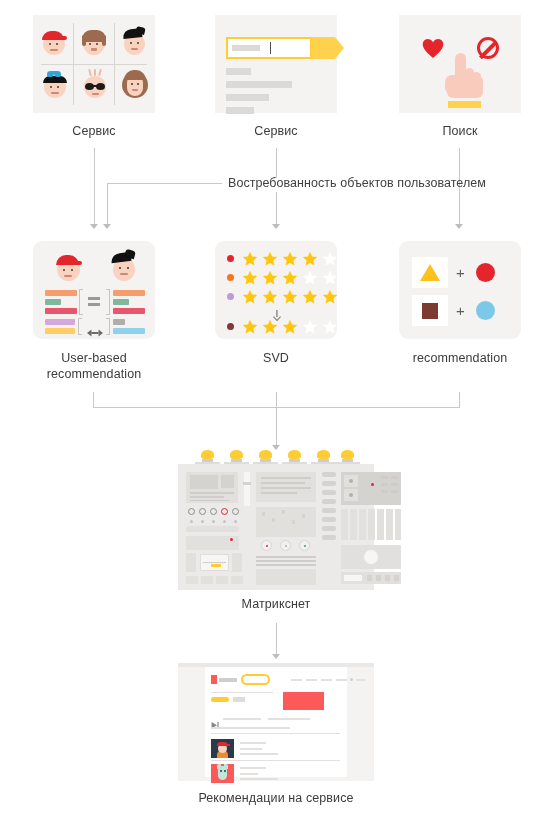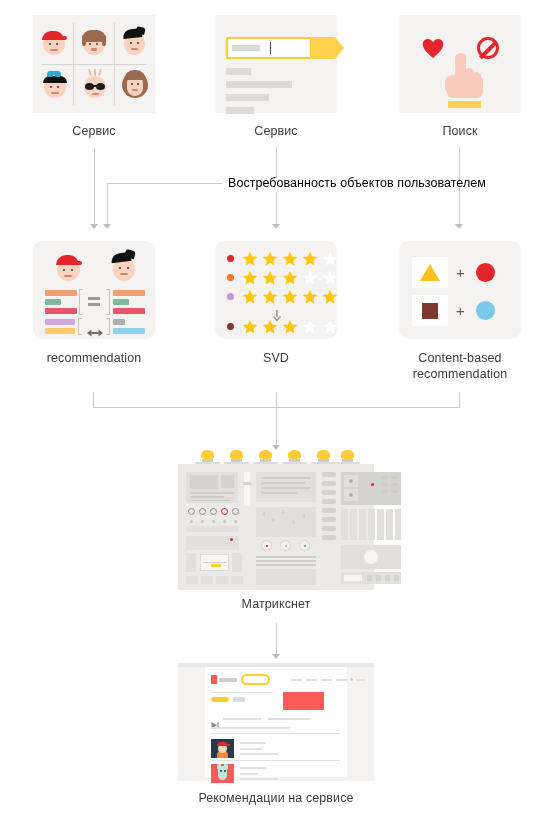--- a/index.html
+++ b/index.html
@@ -16,21 +16,21 @@
   }
   .rcard{position:absolute;background:#f4f3f1;border-radius:9px;}
 
   
   .vline{position:absolute;width:1px;background:#c9c9c9;}
   .hline{position:absolute;height:1px;background:#c9c9c9;}
   .arrowhead{position:absolute;width:0;height:0;
     border-left:4px solid transparent;border-right:4px solid transparent;
     border-top:5px solid #bdbdbd;}
   .orange-label{
-    position:absolute;color:#000000;font-size:12.5px;white-space:nowrap;
+    position:absolute;color:#404040;font-size:12.5px;white-space:nowrap;
     letter-spacing:.05px;
   }
 
   
   .gridline{position:absolute;background:#d8d6d3;}
   .face{position:absolute;border-radius:50%;background:#f9d3c0;}
 
   
   .searchbox{position:absolute;background:#ffffff;border:2px solid #ffcc33;box-sizing:border-box;}
   .searchfill{position:absolute;background:#ffd24d;}
@@ -247,20 +247,21 @@
       <rect x="4.5" y="3" width="7" height="2" fill="#6b6b6b"></rect>
       <path d="M16 4 L11.5 0.5 L11.5 7.5 Z" fill="#6b6b6b"></path>
     </svg>
   </div>
 
   <div class="brk brk-r" style="left:73px;top:77px;height:17px;"></div>
   <div class="bar" style="left:80px;top:78px;width:12px;height:6px;background:#b0aeab;"></div>
   <div class="bar" style="left:80px;top:87px;width:32px;height:6px;background:#8fd0ea;"></div>
 </div>
 <div class="caption" style="left:18px;top:350px;width:152px;">
+  <div>User-based</div>
   <div>recommendation</div>
 </div>
 
 <div class="rcard" style="left:215px;top:241px;width:122px;height:98px;">
   <div id="svd-rows">
       <div class="dot" style="left: 12px; top: 14px; width: 7px; height: 7px; background: rgb(228, 38, 44);"></div>
       <div class="star" style="left: 27px; top: 10px;"><svg width="16" height="16" viewBox="0 0 16 16">
           <path d="M8 0.7 L10.1 5.4 L15.2 6 L11.4 9.5 L12.4 14.5 L8 12 L3.6 14.5 L4.6 9.5 L0.8 6 L5.9 5.4 Z" fill="#ffc60b"></path>
         </svg></div>
       <div class="star" style="left: 47px; top: 10px;"><svg width="16" height="16" viewBox="0 0 16 16">
@@ -340,21 +341,20 @@
   <div class="tri" style="left:21px;top:23px;"></div>
   <div class="plus" style="left:57px;top:24px;">+</div>
   <div class="circ" style="left:77px;top:22px;width:19px;height:19px;background:#e4262c;"></div>
 
   <div class="whitebox" style="left:13px;top:54px;width:36px;height:31px;"></div>
   <div class="sq" style="left:23px;top:62px;width:16px;height:16px;"></div>
   <div class="plus" style="left:57px;top:62px;">+</div>
   <div class="circ" style="left:77px;top:60px;width:19px;height:19px;background:#7cc8e8;"></div>
 </div>
 <div class="caption" style="left:384px;top:350px;width:152px;">
-  <div>Content-based</div>
   <div>recommendation</div>
 </div>
 
 <div class="vline" style="left:93px;top:392px;height:16px;"></div>
 <div class="vline" style="left:459px;top:392px;height:16px;"></div>
 <div class="hline" style="left:93px;top:407px;width:367px;"></div>
 <div class="vline" style="left:276px;top:392px;height:55px;"></div>
 <div class="arrowhead" style="left:272px;top:445px;"></div>
 
 <div class="abs" style="left:178px;top:450px;width:196px;height:140px;">

